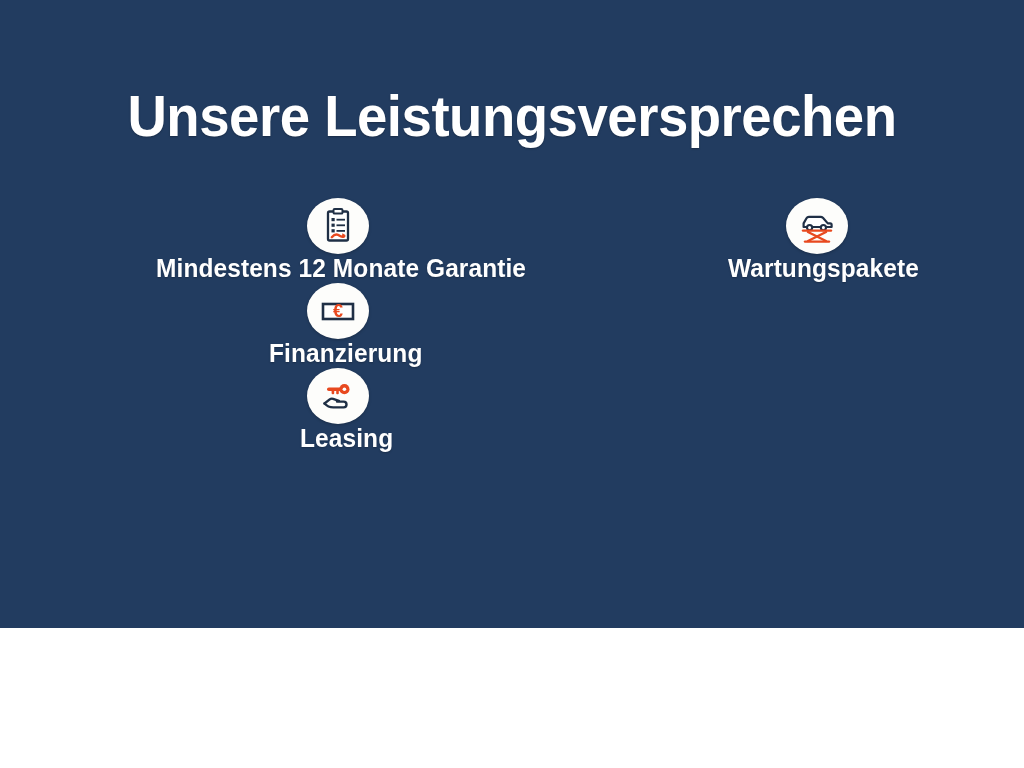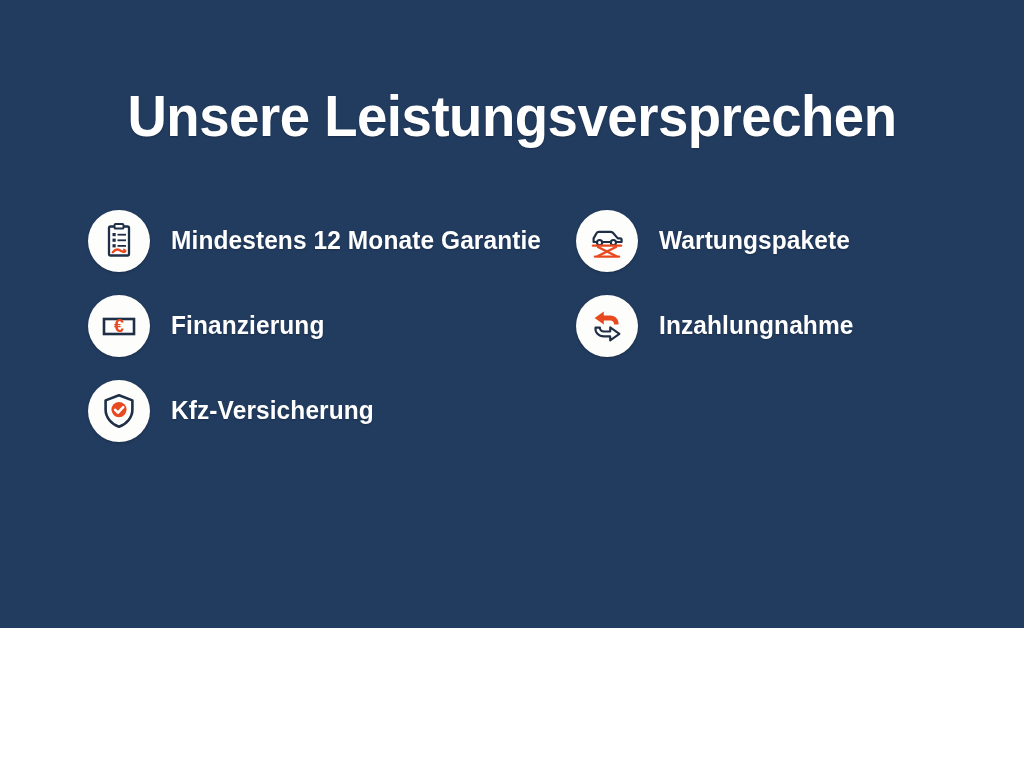--- a/index.html
+++ b/index.html
@@ -48,27 +48,28 @@
     white-space: nowrap;
     text-shadow: 0 1px 2px rgba(0,0,0,0.28);
   }
 
   
   .col {
     position: absolute;
     top: 198px;
   }
   .col-left  { left: 88px; width: 500px; }
-  .col-right { left: 576px; width: 400px; }
+  .col-right { left: 617px; width: 400px; }
 
   .feature {
     position: relative;
     height: 85px;
     display: flex;
     align-items: center;
+    flex-direction: column;
   }
 
   .badge {
     width: 62px;
     height: 62px;
     min-width: 62px;
     border-radius: 50%;
     background: #fdfdfb;
     display: flex;
     align-items: center;
@@ -133,31 +134,37 @@
       <div class="feature">
         <div class="badge">
           <svg width="38" height="38" viewBox="0 0 38 38">
             <rect x="4" y="12" width="30" height="15" fill="#ffffff" stroke="#1f2f45" stroke-width="2.6"></rect>
             <text x="19" y="25.4" text-anchor="middle" font-family="Liberation Sans, sans-serif" font-size="18" font-weight="bold" fill="#e8491f">€</text>
           </svg>
         </div>
         <div class="feature-label">Finanzierung</div>
       </div>
 
-
       <div class="feature">
         <div class="badge">
           <svg width="38" height="38" viewBox="0 0 38 38">
-            <path d="M19 3.2L5.6 8.4v9.2c0 7.6 5.4 14.6 13.4 17.2 8-2.6 13.4-9.6 13.4-17.2V8.4z" fill="#ffffff" stroke="#1f2f45" stroke-width="2.6" stroke-linejoin="round"></path>
-            <circle cx="19" cy="17.6" r="7.6" fill="#e8491f"></circle>
-            <path d="M15.2 17.8l2.8 2.9 5.2-5.6" fill="none" stroke="#ffffff" stroke-width="2.6" stroke-linecap="round" stroke-linejoin="round"></path>
+            <g fill="#e8491f">
+              <rect x="8" y="10.4" width="17" height="3.6" rx="1.8"></rect>
+              <circle cx="25.4" cy="12.2" r="5.1"></circle>
+              <rect x="12.6" y="13.6" width="2.6" height="3.6" rx="1"></rect>
+              <rect x="17.2" y="13.6" width="2.6" height="3.6" rx="1"></rect>
+            </g>
+            <circle cx="25.4" cy="12.2" r="1.8" fill="#ffffff"></circle>
+            <path d="M5.5 26.5l5.2-4.1c1-0.8 2.2-1 3.4-0.6l5.8 2.1" fill="none" stroke="#1f2f45" stroke-width="2.4" stroke-linecap="round" stroke-linejoin="round"></path>
+            <path d="M5.5 26.5c2.4 2.6 5.3 3.9 8.7 3.9h10.4c1.6 0 2.9-1.3 2.9-2.9s-1.3-2.9-2.9-2.9h-6.6" fill="none" stroke="#1f2f45" stroke-width="2.4" stroke-linecap="round" stroke-linejoin="round"></path>
           </svg>
         </div>
-        <div class="feature-label">Kfz-Versicherung</div>
+        <div class="feature-label">Leasing</div>
       </div>
+
 
     </div>
 
     <div class="col col-right">
 
       <div class="feature">
         <div class="badge">
           <svg width="38" height="38" viewBox="0 0 38 38">
             <path d="M5.6 16.4l2.9-5.2c0.5-0.9 1.4-1.4 2.4-1.4h11.7c0.9 0 1.7 0.4 2.3 1l4.9 5.6h2.4c0.8 0 1.4 0.6 1.4 1.4v2.2H5.6z" fill="#ffffff" stroke="#1f2f45" stroke-width="2.2" stroke-linejoin="round"></path>
             <circle cx="11.6" cy="20.6" r="2.6" fill="#ffffff" stroke="#1f2f45" stroke-width="2.1"></circle>
@@ -167,29 +174,20 @@
               <line x1="10" y1="25" x2="28" y2="34"></line>
               <line x1="28" y1="25" x2="10" y2="34"></line>
               <line x1="7" y1="34.6" x2="31" y2="34.6"></line>
             </g>
           </svg>
         </div>
         <div class="feature-label">Wartungspakete</div>
       </div>
 
 
-      <div class="feature">
-        <div class="badge">
-          <svg width="38" height="38" viewBox="0 0 38 38">
-            <path d="M30.5 17.4c0.6-4.6-3-8.8-8.4-8.8h-6.3V4.6L6.6 11.1l9.2 6.5v-4.1h6.3c2.6 0 4.3 1.9 4 4z" fill="#e8491f"></path>
-            <path d="M7.5 20.6c-0.6 4.6 3 8.8 8.4 8.8h6.3v4l9.2-6.5-9.2-6.5v4.1h-6.3c-2.6 0-4.3-1.9-4-4z" fill="#ffffff" stroke="#1f2f45" stroke-width="2.1" stroke-linejoin="round"></path>
-          </svg>
-        </div>
-        <div class="feature-label">Inzahlungnahme</div>
-      </div>
 
 
     </div>
   </div>
 
   <div class="footer">
 
     
 
     

